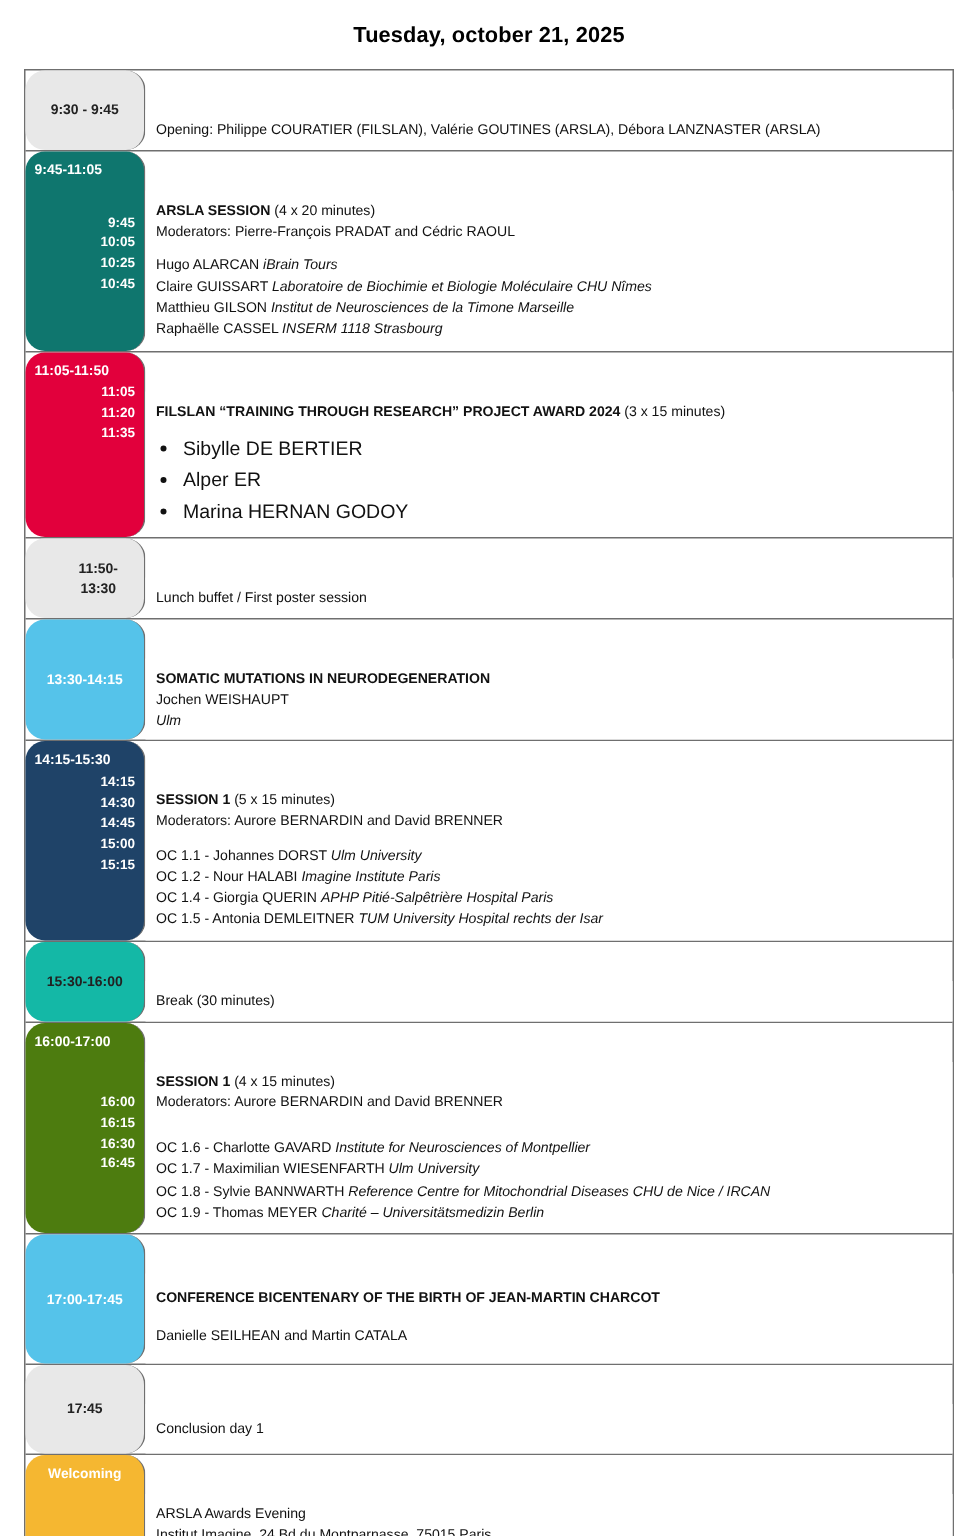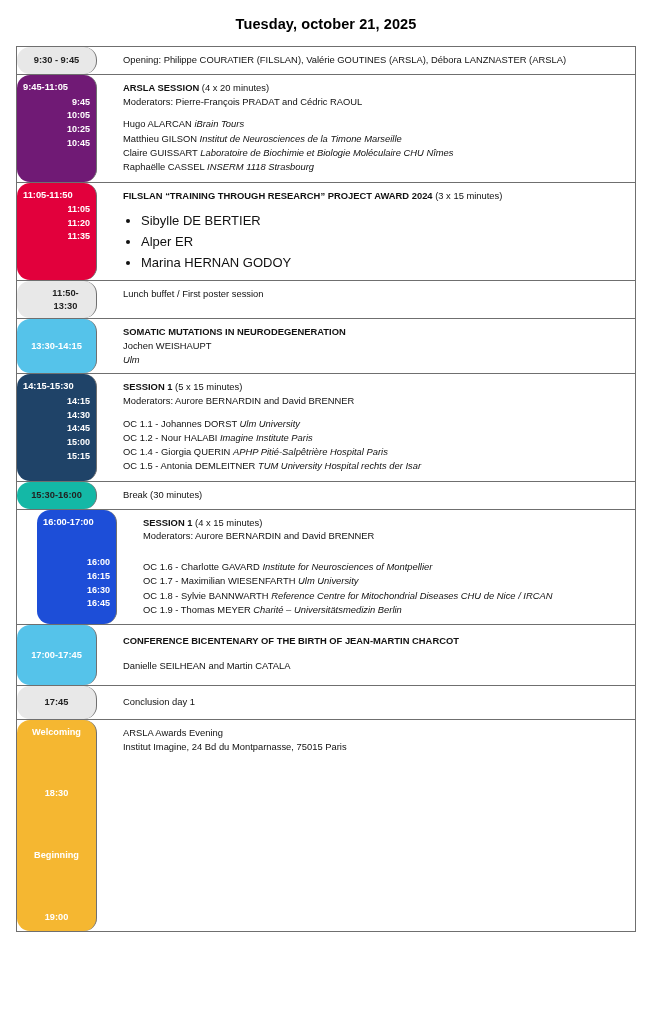--- a/index.html
+++ b/index.html
@@ -68,25 +68,26 @@
     width: 100%;
     text-align: right;
     font-size: 9px;
     font-weight: bold;
     line-height: 1.52;
   }
   .time-sub div { white-space: nowrap; }
   .body-cell {
     flex: 1;
     box-sizing: border-box;
-    padding: 6px 8px 7px 26px;
+    padding: 6px 8px 7px 7px;
     font-size: 9.4px;
     line-height: 1.45;
     color: #111111;
     background: #ffffff;
+    margin-top: 26px;
   }
   .b-title { font-weight: bold; }
   .it { font-style: italic; }
   .mods { margin-top: 0px; }
   .list-block { margin-top: 9px; }
   .list-block div { line-height: 1.52; }
   .bullets {
     margin: 8px 0 0 0;
     padding-left: 18px;
   }
@@ -109,38 +110,38 @@
     <div class="row">
       <div class="time-cell center" style="background:#e8e8e8;color:#222222;">
         <div class="time-main">9:30 - 9:45</div>
       </div>
       <div class="body-cell">
         <div class="plain-line">Opening: Philippe COURATIER (FILSLAN), Valérie GOUTINES (ARSLA), Débora LANZNASTER (ARSLA)</div>
       </div>
     </div>
 
     <div class="row">
-      <div class="time-cell" style="background:#701a75;color:#ffffff;">
+      <div class="time-cell" style="background:#0f766e;color:#ffffff;gap:20px;">
         <div class="time-main">9:45-11:05</div>
         <div class="time-sub">
           <div>9:45</div>
           <div>10:05</div>
           <div>10:25</div>
           <div>10:45</div>
         </div>
       </div>
       <div class="body-cell">
         <div>
           <span class="b-title">ARSLA SESSION</span><span> (4 x 20 minutes)</span>
         </div>
         <div class="mods">Moderators: Pierre-François PRADAT and Cédric RAOUL</div>
         <div class="list-block">
           <div><span>Hugo ALARCAN </span><span class="it">iBrain Tours</span></div>
+          <div><span>Claire GUISSART </span><span class="it">Laboratoire de Biochimie et Biologie Moléculaire CHU Nîmes</span></div>
           <div><span>Matthieu GILSON </span><span class="it">Institut de Neurosciences de la Timone Marseille</span></div>
-          <div><span>Claire GUISSART </span><span class="it">Laboratoire de Biochimie et Biologie Moléculaire CHU Nîmes</span></div>
           <div><span>Raphaëlle CASSEL </span><span class="it">INSERM 1118 Strasbourg</span></div>
         </div>
       </div>
     </div>
 
     <div class="row">
       <div class="time-cell" style="background:#e2003c;color:#ffffff;">
         <div class="time-main">11:05-11:50</div>
         <div class="time-sub">
           <div>11:05</div>
@@ -208,21 +209,21 @@
     <div class="row">
       <div class="time-cell center" style="background:#14b8a6;color:#222222;">
         <div class="time-main">15:30-16:00</div>
       </div>
       <div class="body-cell">
         <div class="plain-line">Break (30 minutes)</div>
       </div>
     </div>
 
     <div class="row">
-      <div class="time-cell" style="background:#1d4ed8;color:#ffffff;margin-left:20px;">
+      <div class="time-cell" style="background:#4d7c0f;color:#ffffff;">
         <div class="time-main">16:00-17:00</div>
         <div class="time-sub" style="margin-top:28px;">
           <div>16:00</div>
           <div>16:15</div>
           <div>16:30</div>
           <div>16:45</div>
         </div>
       </div>
       <div class="body-cell">
         <div>

